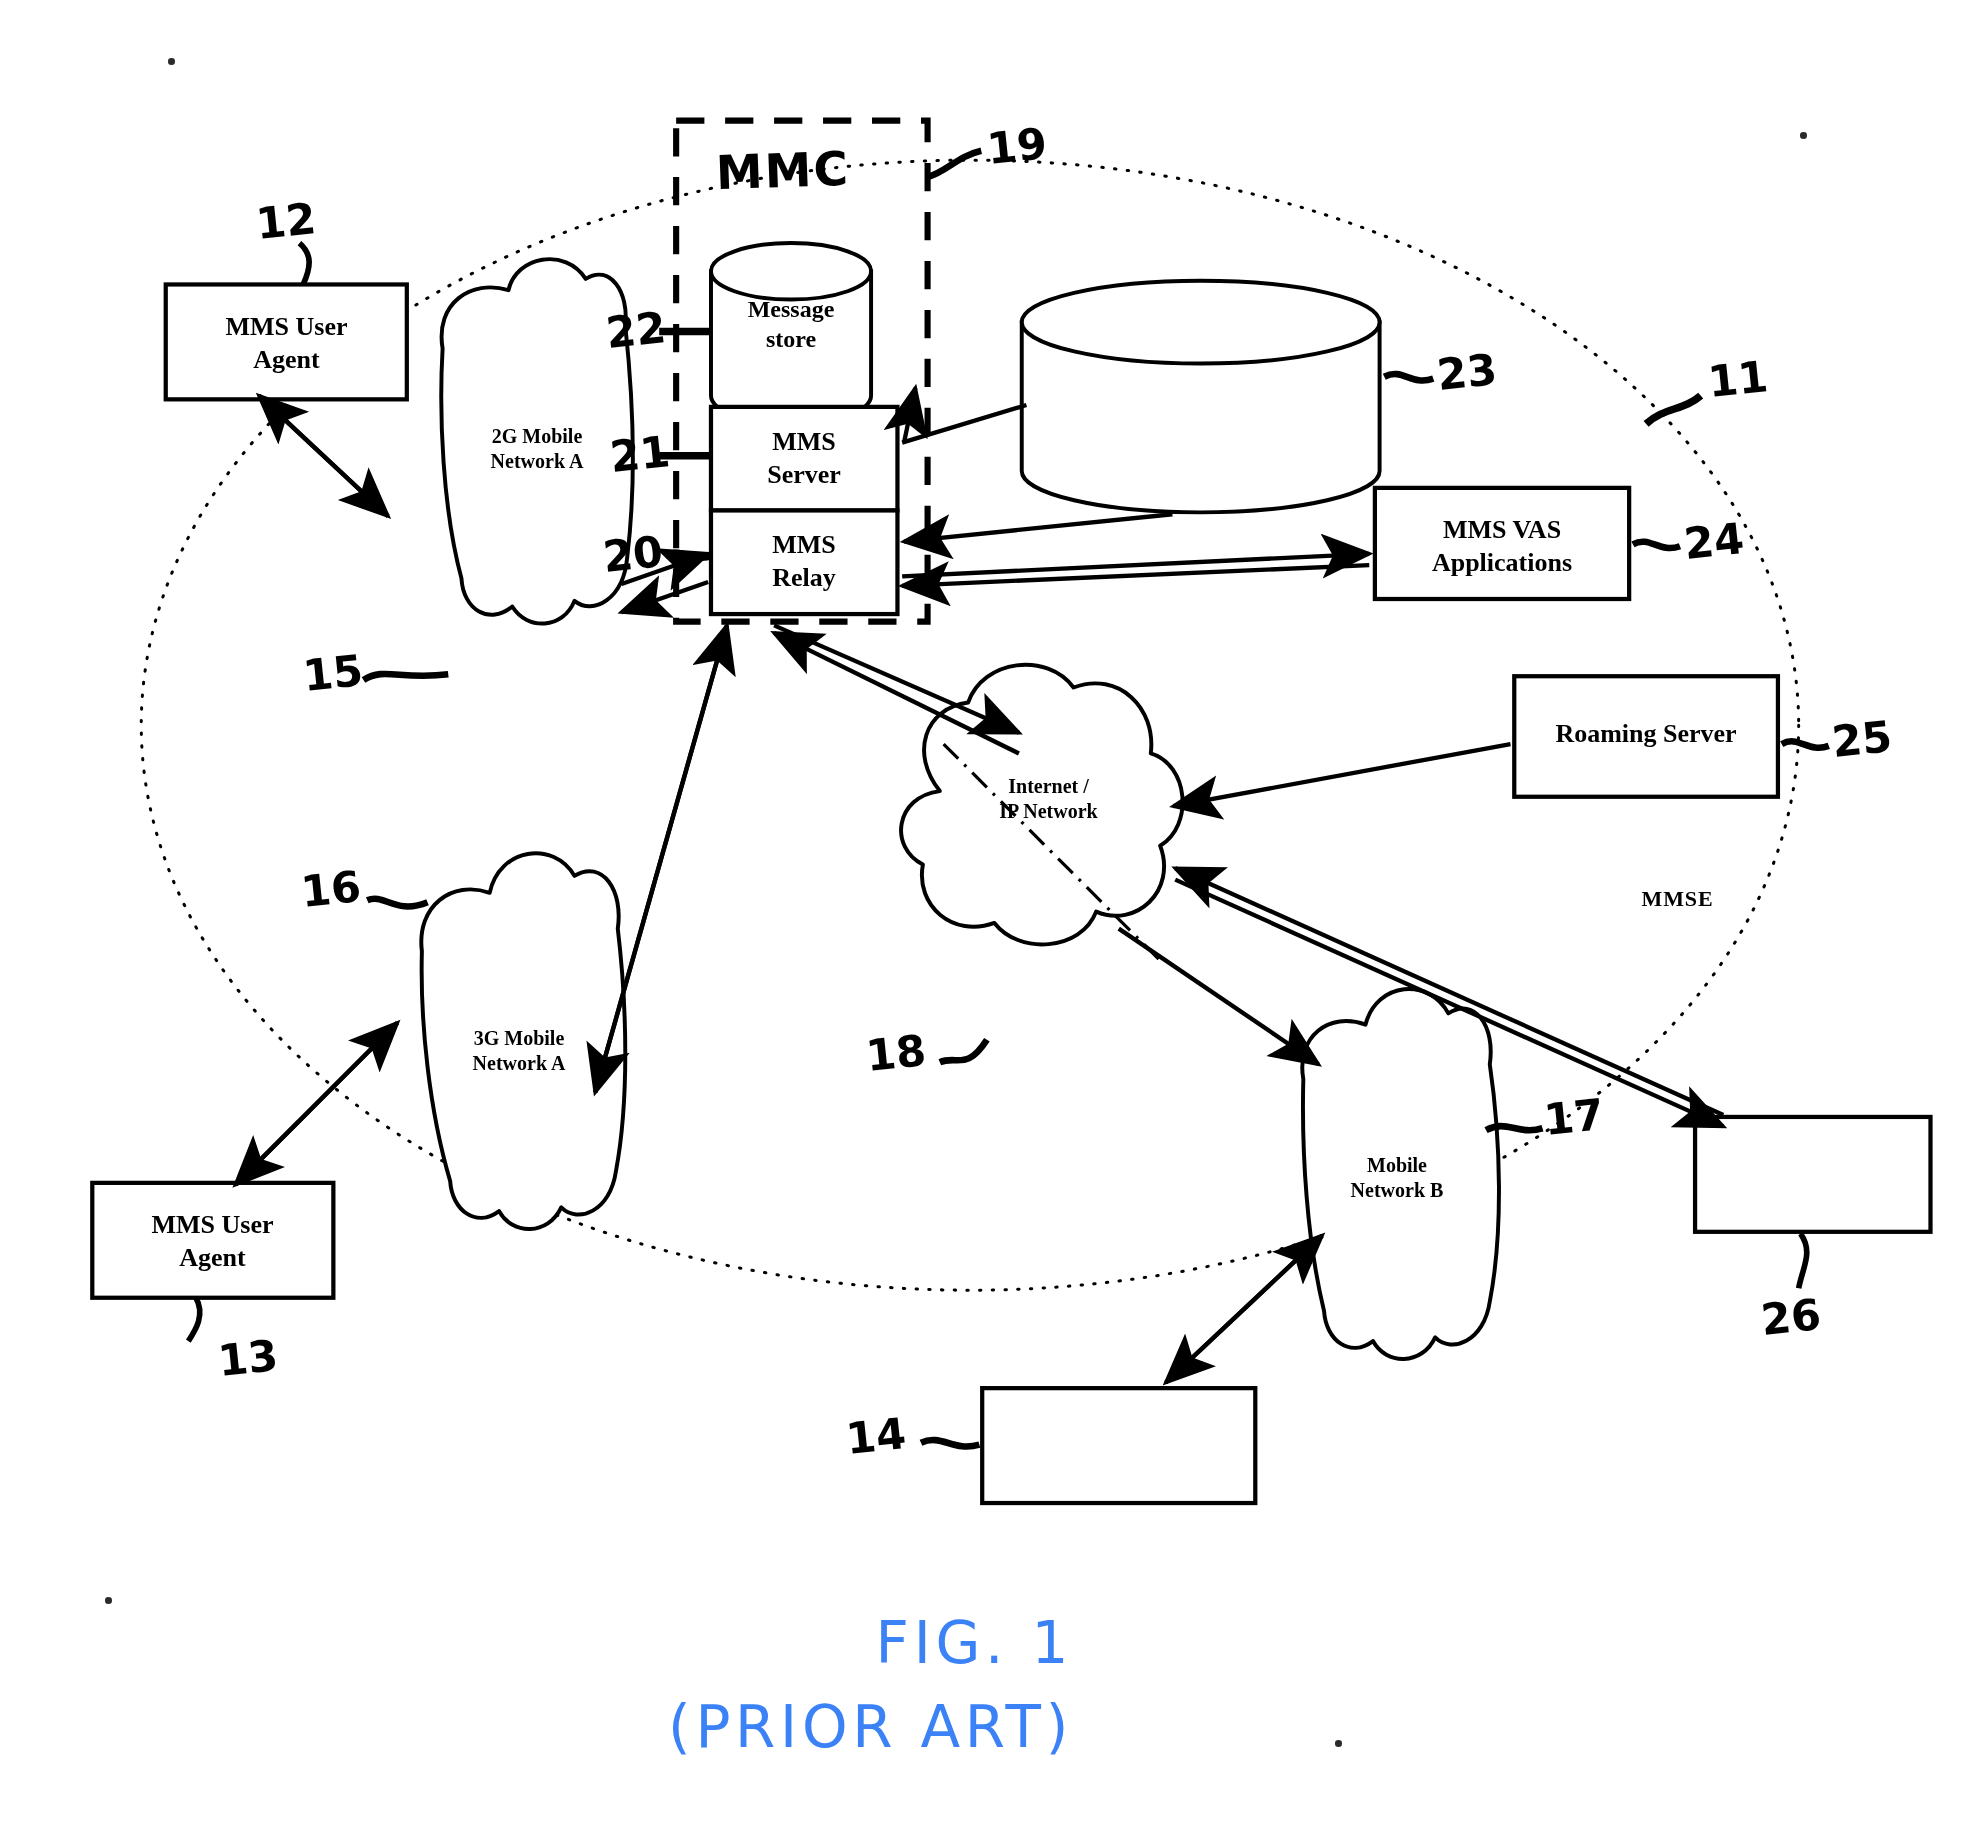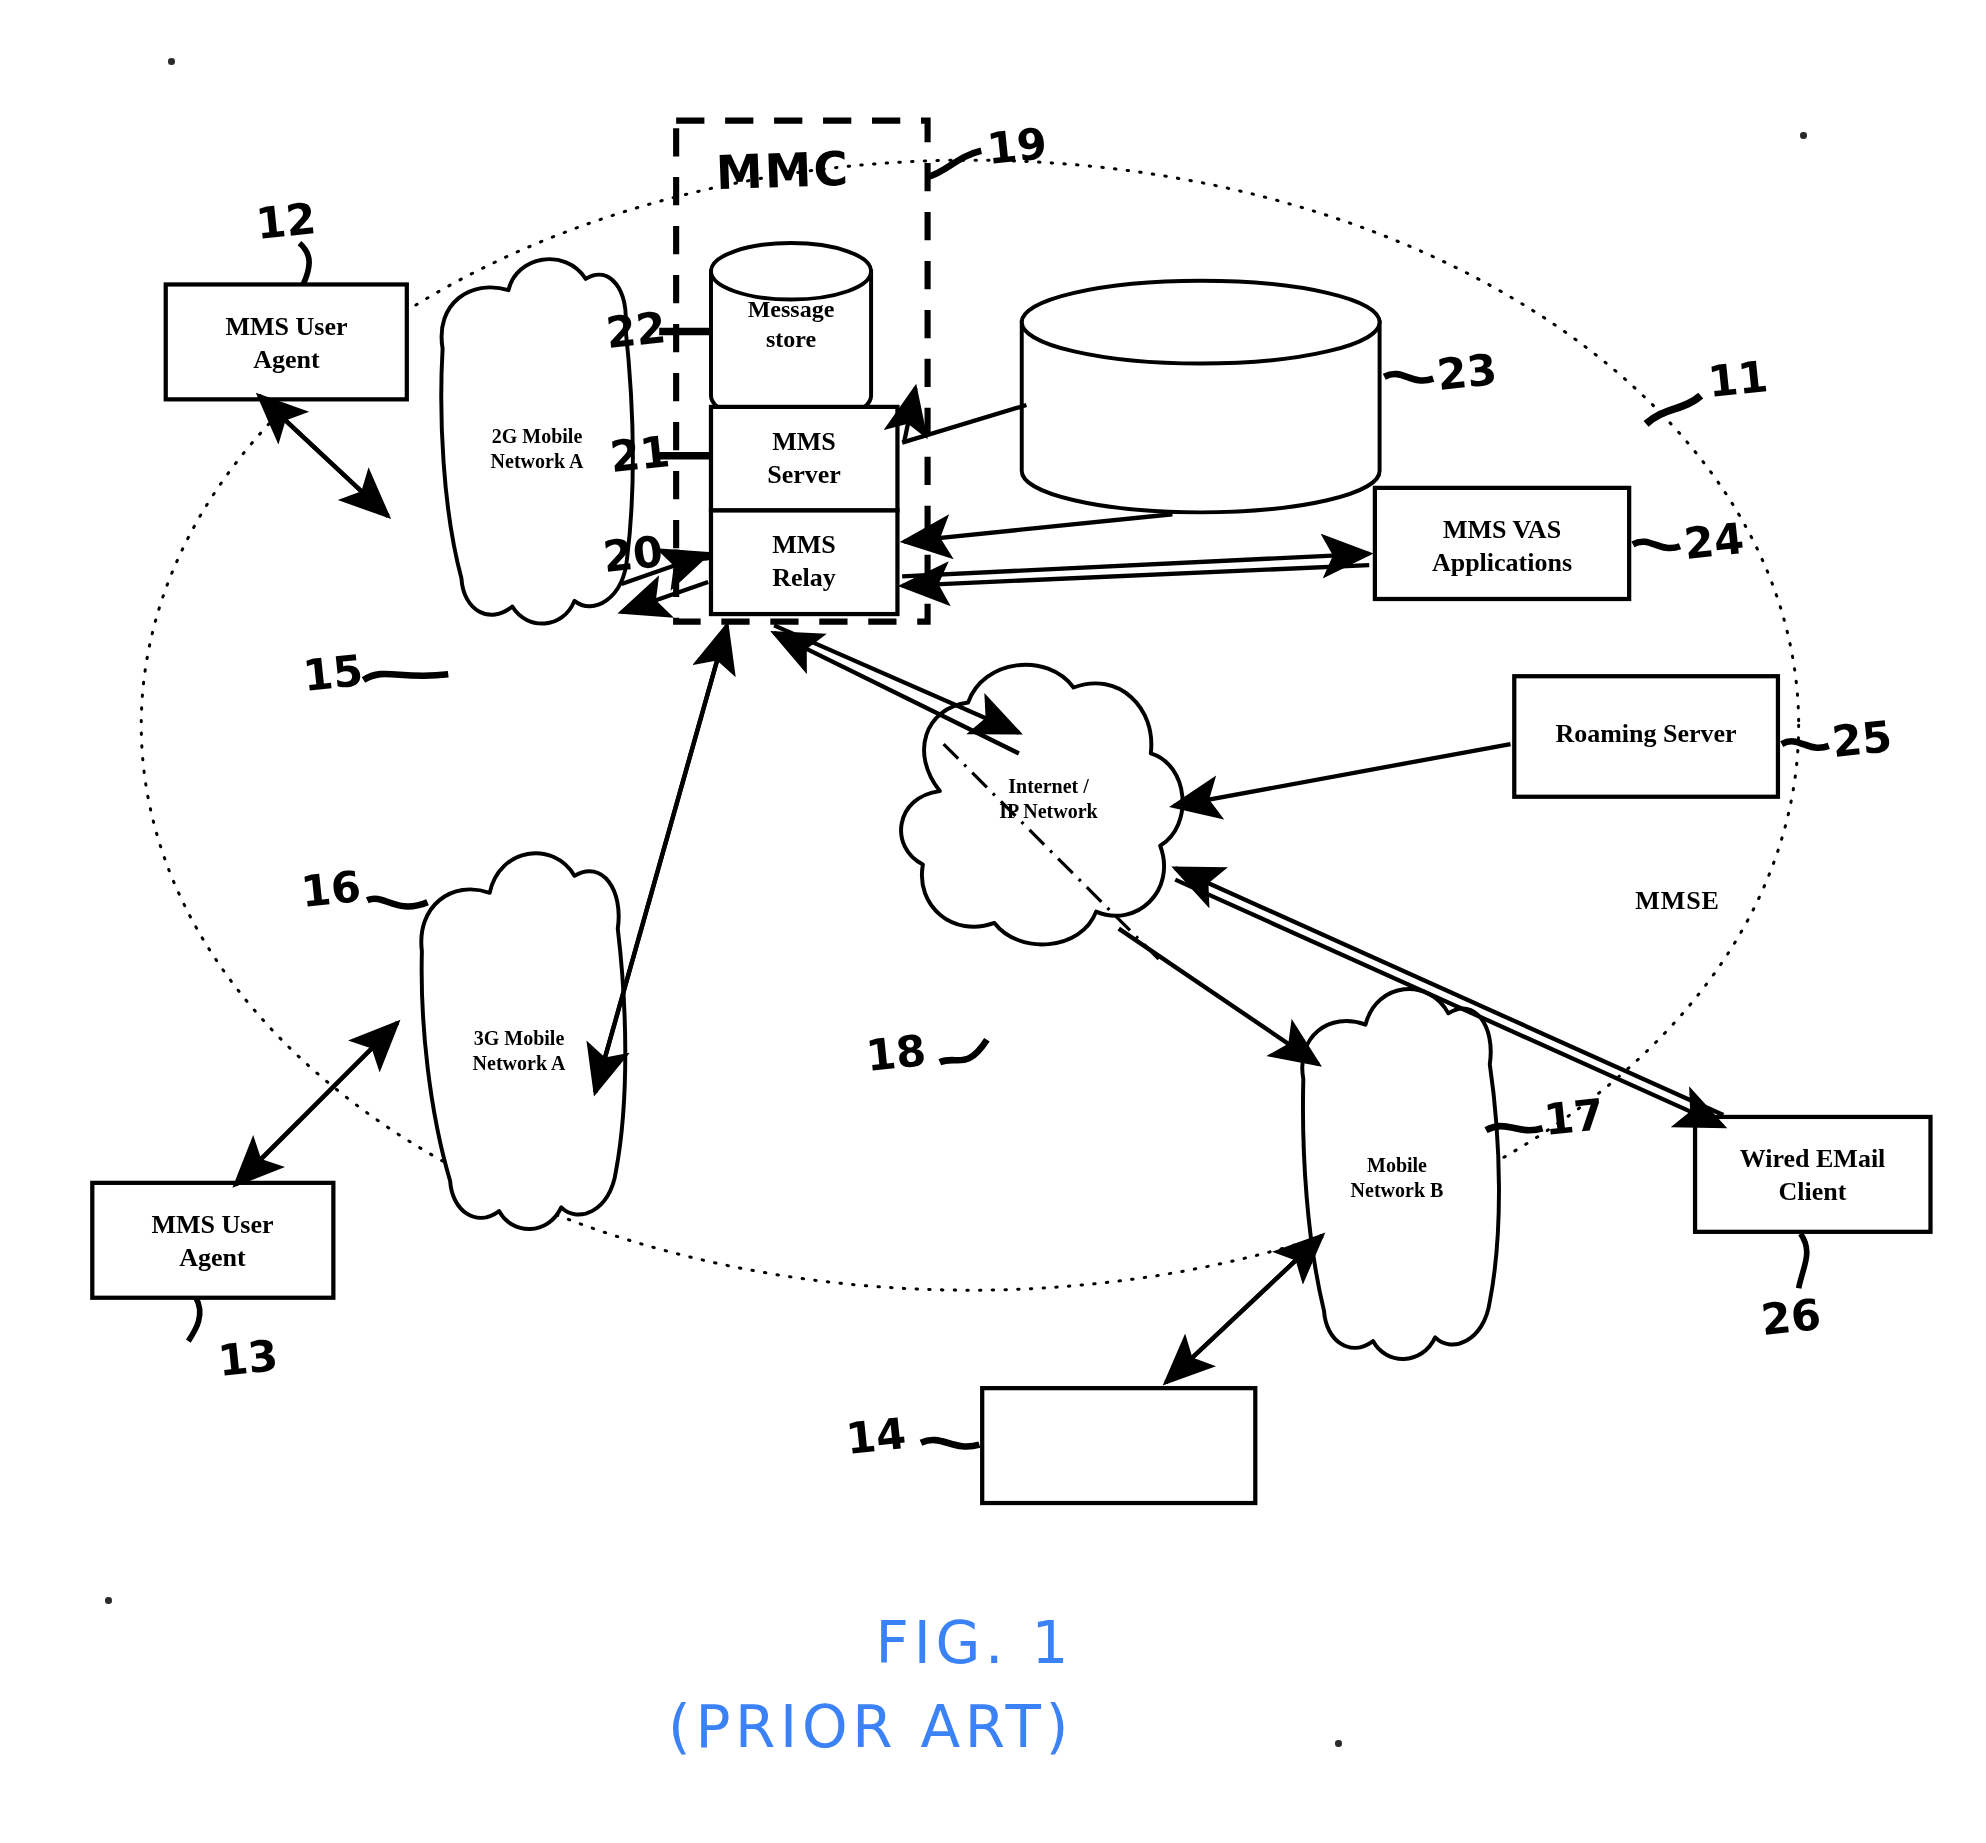--- a/index.html
+++ b/index.html
@@ -28,21 +28,21 @@
     color: #000000;
     font-family: "Liberation Serif", serif;
     font-weight: bold;
     line-height: 1.25;
     white-space: pre-line;
     pointer-events: none;
   }
   .boxlabel { font-size: 26px; }
   .cloudlabel { font-size: 20px; }
   .dblabel { font-size: 24px; }
-  .plainlabel { font-size: 26px; letter-spacing: 0.9px; }
+  .plainlabel { font-size: 22px; letter-spacing: 0.9px; }
   .refnum {
     position: absolute;
     color: #000000;
     font-family: "DejaVu Sans", sans-serif;
     font-weight: bold;
     font-size: 43px;
     transform: rotate(-6deg);
   }
   .hand {
     position: absolute;
@@ -217,22 +217,20 @@
 Server</div>
   <div class="node-label boxlabel" style="left:711px; top:529px; width:186px;">MMS
 Relay</div>
 
   <div class="node-label dblabel" style="left:711px; top:294px; width:160px;">Message
 store</div>
 
   <div class="node-label boxlabel" style="left:1375px; top:514px; width:254px;">MMS VAS
 Applications</div>
   <div class="node-label boxlabel" style="left:1514px; top:718px; width:264px;">Roaming Server</div>
-  <div class="node-label boxlabel" style="left:1695px; top:1143px; width:235px;">Wired EMail
-Client</div>
 
   <div class="node-label plainlabel" style="left:1593px; top:885px; width:169px;">MMSE</div>
 
   <div class="hand" id="mmc-title" style="left:716px; top:143px;">MMC</div>
 
   <div class="refnum" style="left:256px; top:196px;">12</div>
   <div class="refnum" style="left:218px; top:1333px;">13</div>
   <div class="refnum" style="left:846px; top:1411px;">14</div>
   <div class="refnum" style="left:303px; top:648px;">15</div>
   <div class="refnum" style="left:301px; top:864px;">16</div>

